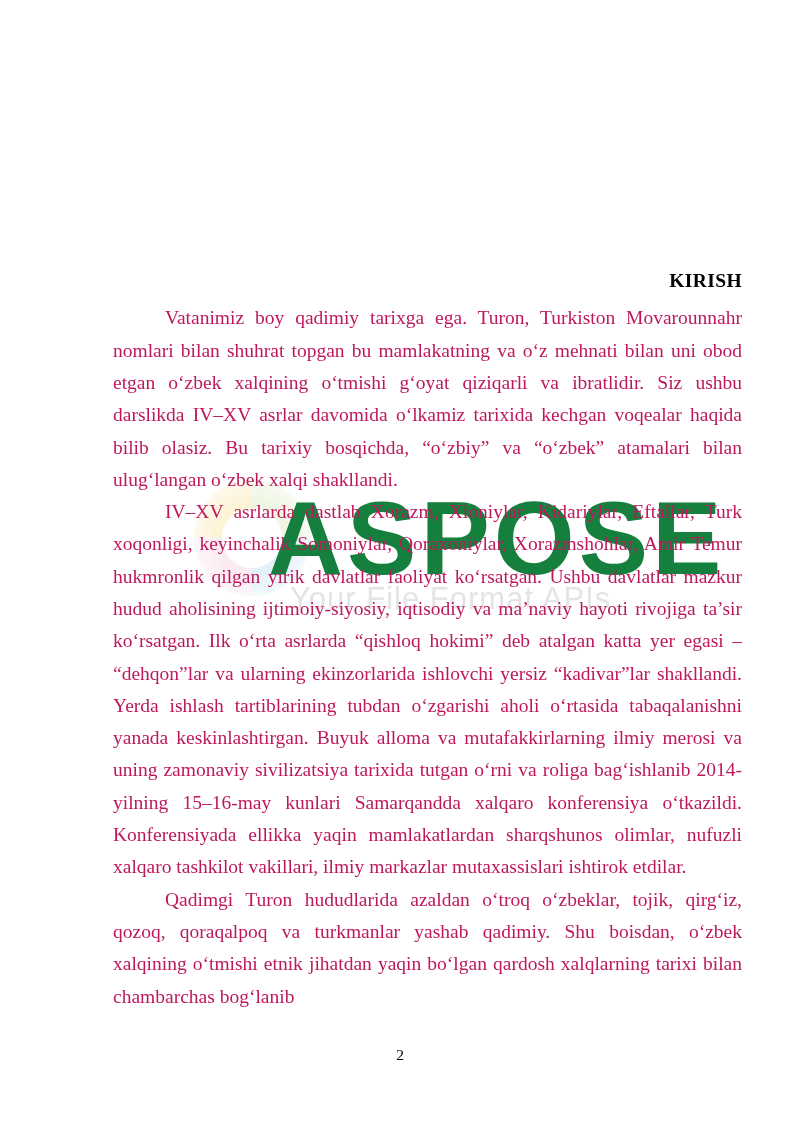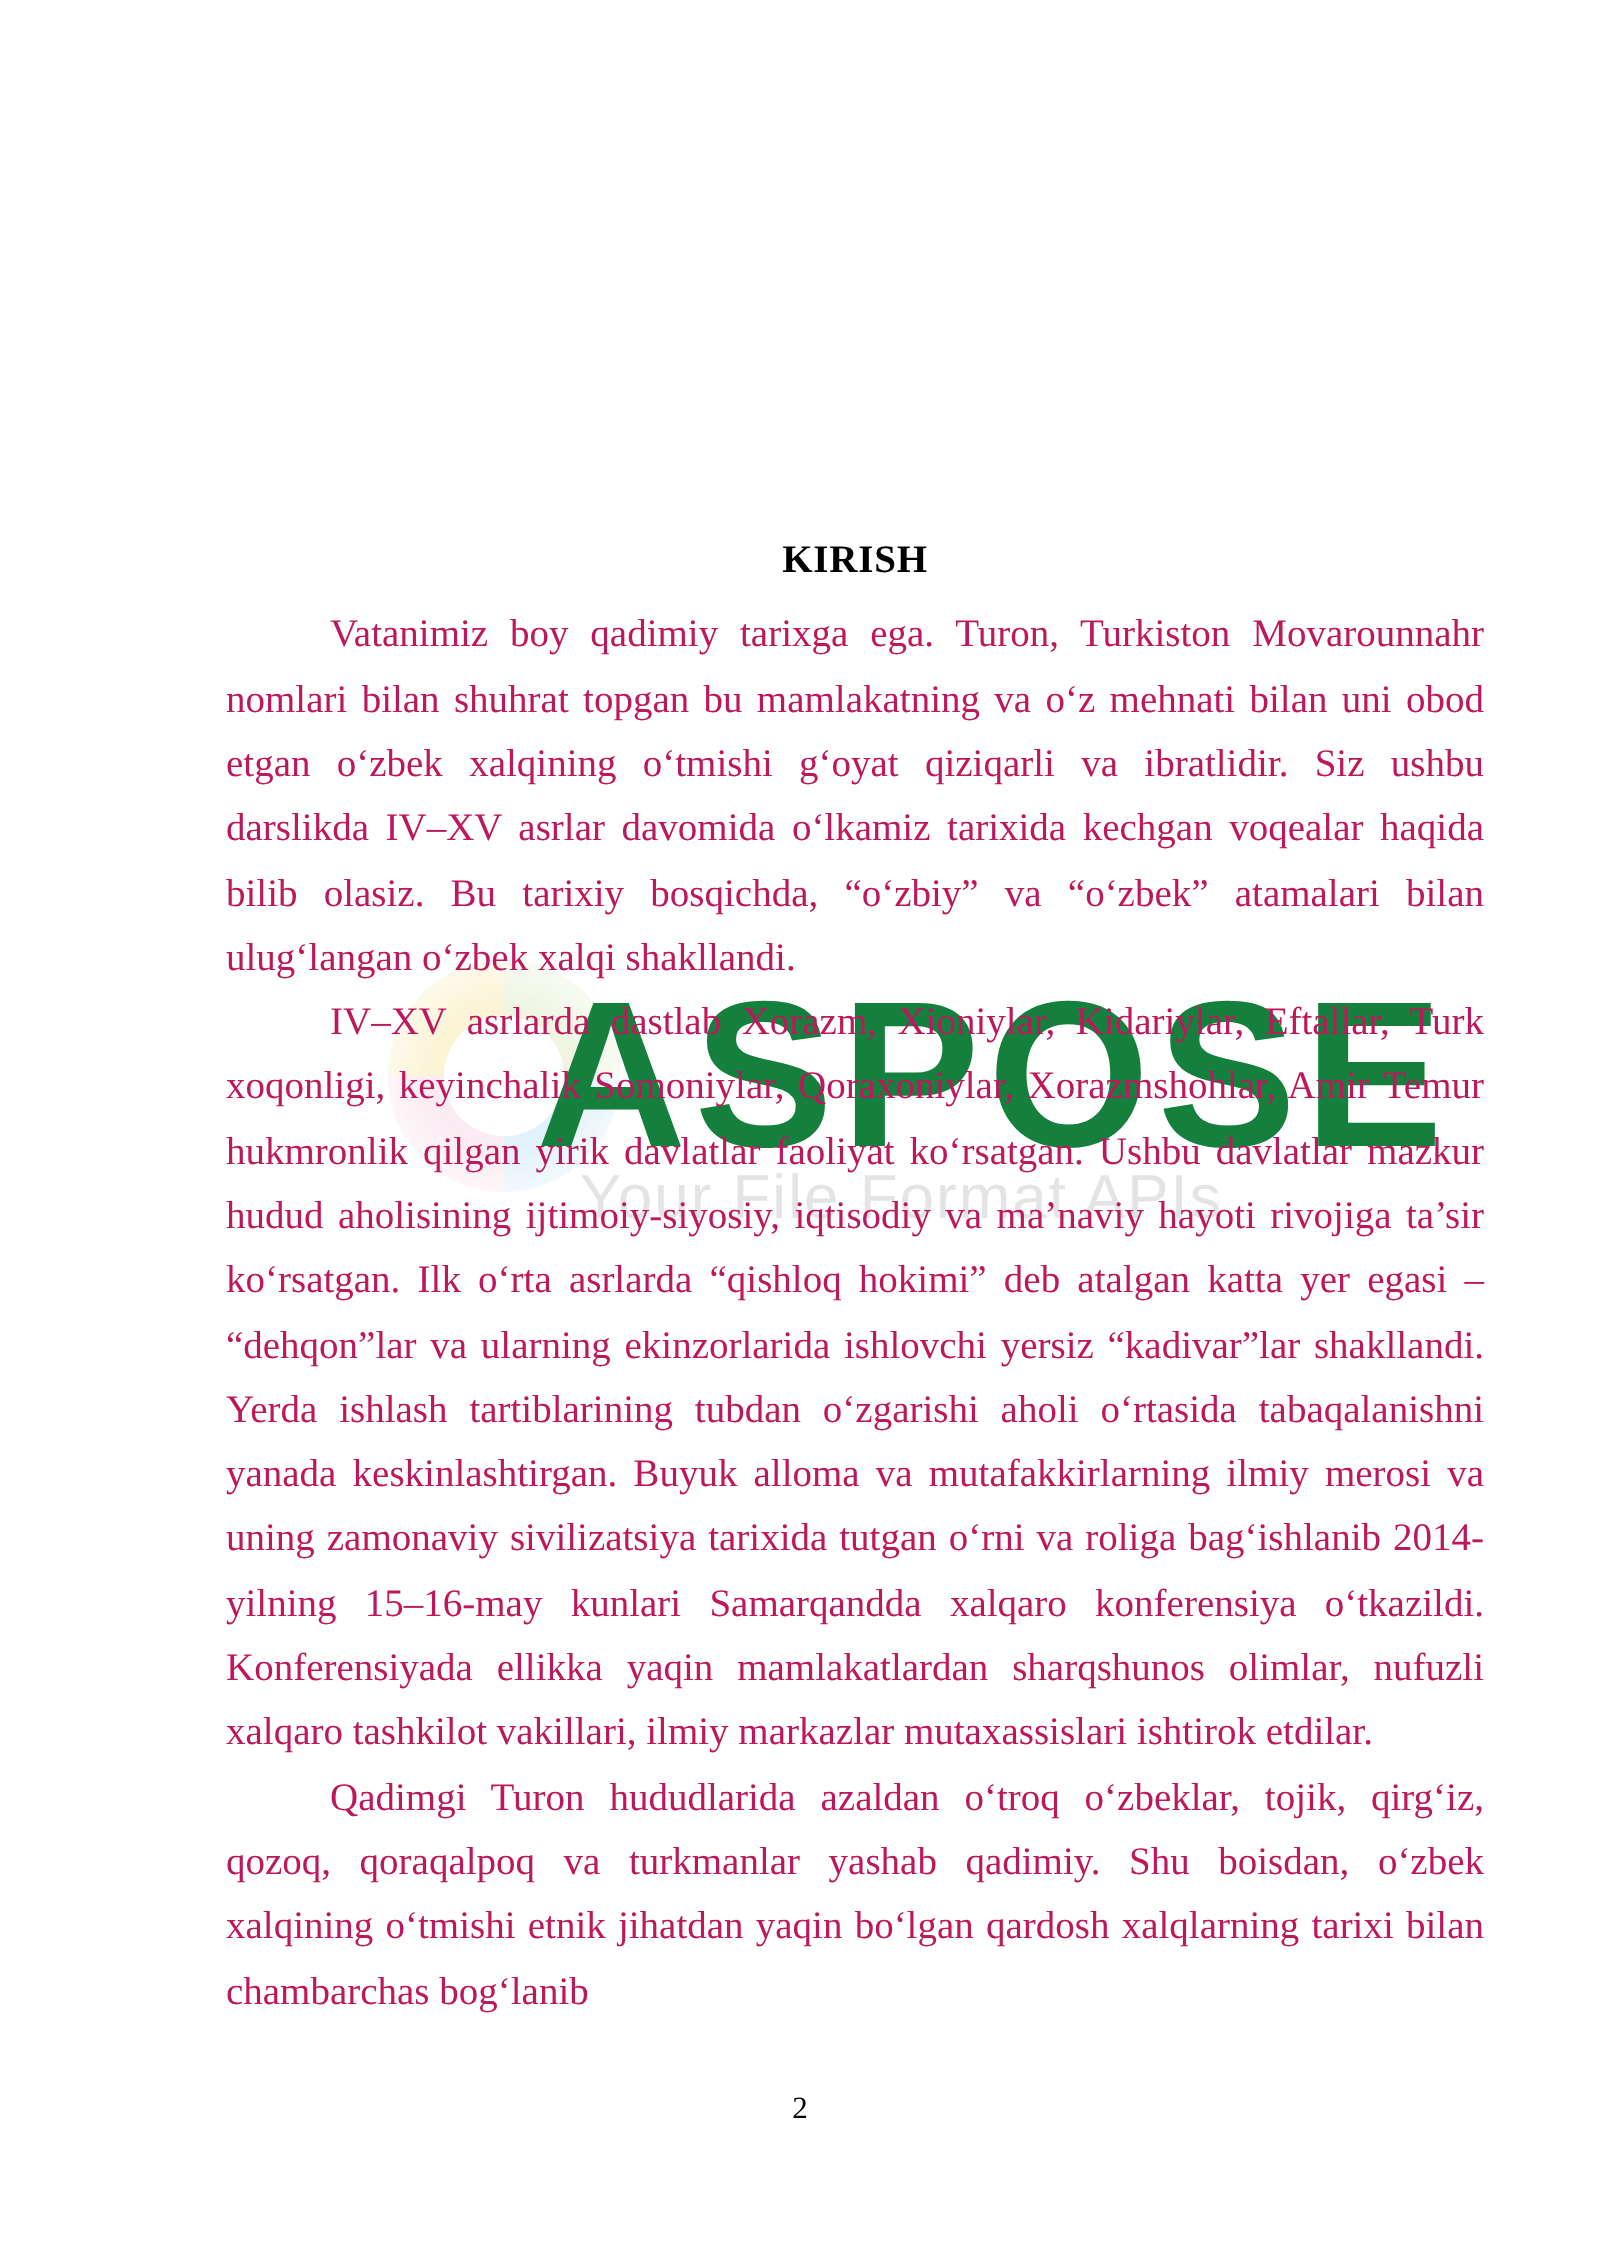--- a/index.html
+++ b/index.html
@@ -66,21 +66,21 @@
   
   .content {
     position: absolute;
     left: 113px;
     top: 268px;
     width: 629px;
     z-index: 2;
   }
 
   .doc-heading {
-    text-align: center;
+    text-align: right;
     font-size: 19.5px;
     font-weight: 700;
     letter-spacing: 0.4px;
     margin: 0 0 8px 0;
     line-height: 1.35;
     color: #000000;
   }
 
   .doc-para {
     text-align: justify;

